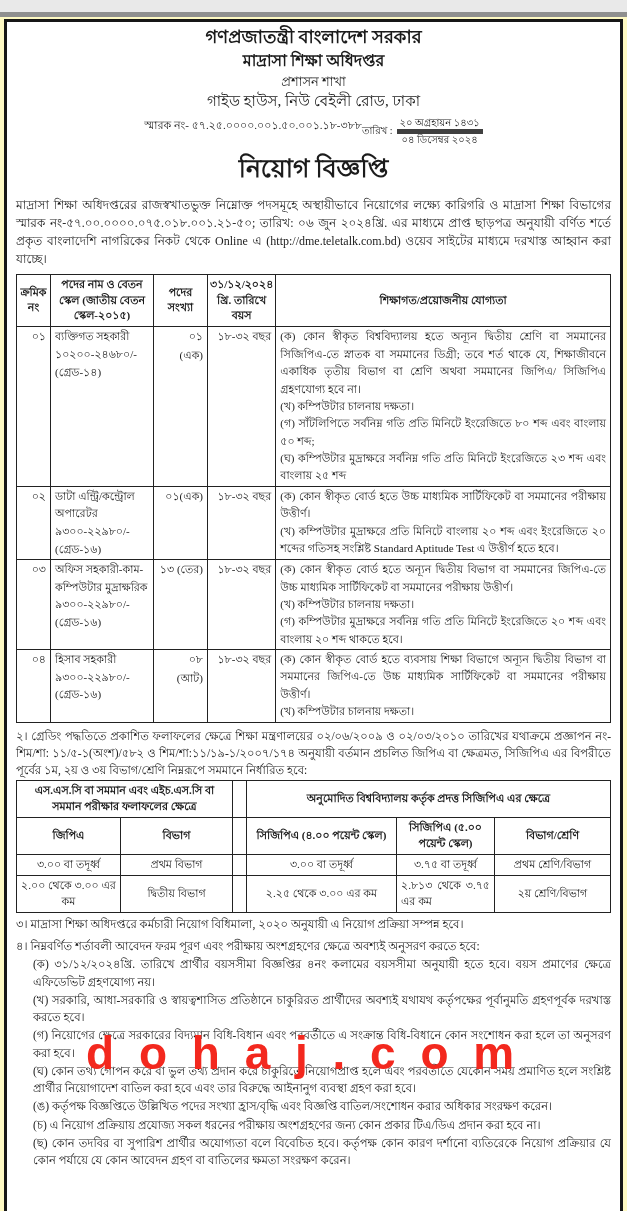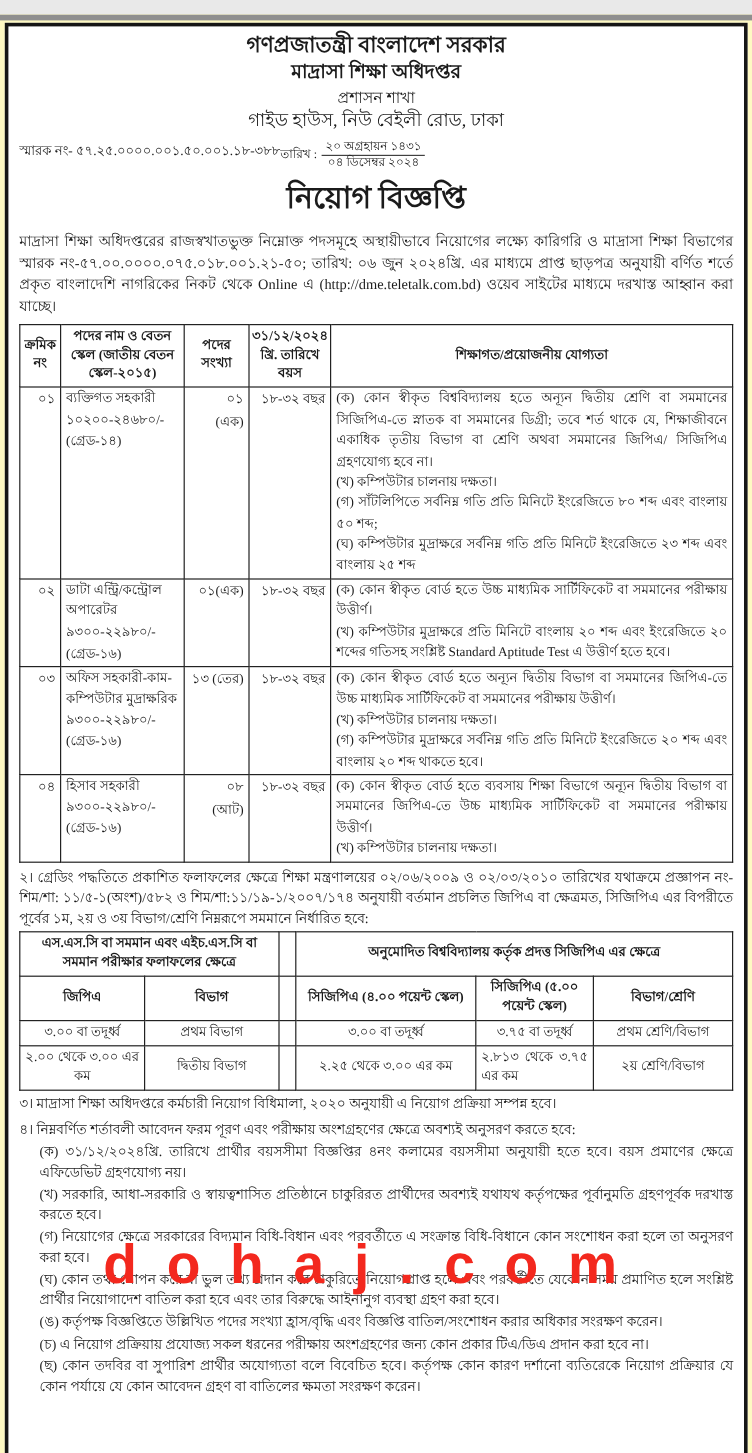--- a/index.html
+++ b/index.html
@@ -12,24 +12,24 @@
   .frame {
     position:absolute; top:7px; left:4px; right:4px; bottom:5px;
     border:3px solid #161616; padding:4px 9px 4px 9px; overflow:hidden;
     background:#fff;
   }
   .hdr { text-align:center; line-height:1.3; }
   .h-govt   { font-size:18px; font-weight:bold; }
   .h-dept   { font-size:16px; font-weight:bold; margin-top:2px; }
   .h-branch { font-size:13px; margin-top:2px; }
   .h-addr   { font-size:15px; margin-top:1px; }
-  .memo-row { display:flex; justify-content:flex-start; align-items:flex-start; margin-top:5px; font-size:11px; }
+  .memo-row { display:flex; justify-content:center; align-items:flex-start; margin-top:5px; font-size:11px; }
   .date-wrap { display:flex; align-items:center; gap:4px; font-size:10px; }
   .frac { display:inline-flex; flex-direction:column; text-align:center; line-height:1.25; }
-  .frac .ftop { border-bottom:1px solid #404040; padding:0 3px; }
+  .frac .ftop { border-bottom:5px solid #404040; padding:0 3px; }
   .title { text-align:center; font-size:25px; font-weight:bold; margin:2px 0 4px 0; }
   .intro { font-size:12px; line-height:1.5; text-align:justify; margin:0 0 6px 0; }
   table { width:100%; border-collapse:collapse; font-size:11px; }
   .t1 td, .t1 th, .t2 td, .t2 th { border:1px solid #222; padding:1px 4px; vertical-align:top; }
   .t1 th, .t2 th { font-weight:bold; text-align:center; vertical-align:middle; padding:2px 2px; line-height:1.45; }
   .ml { white-space:pre-line; }
   .c { text-align:right; }
   .qual { text-align:justify; line-height:1.58; }
   .postname { line-height:1.6; }
   .t2 td { text-align:center; vertical-align:middle; line-height:1.45; padding:2px 4px; }

